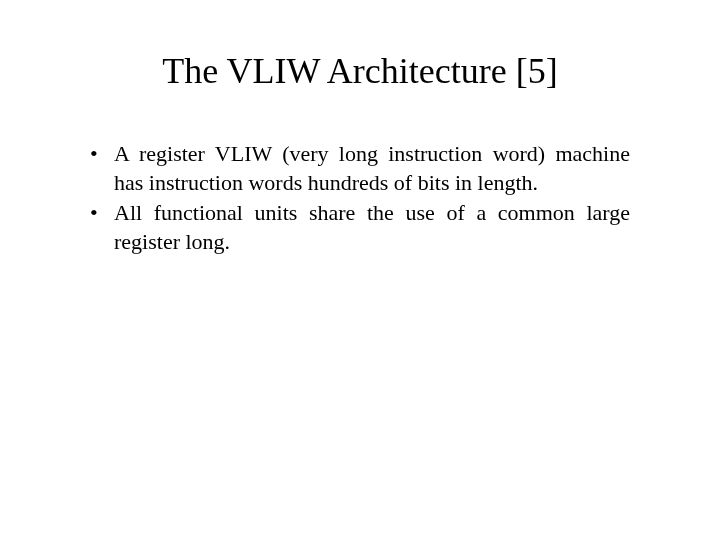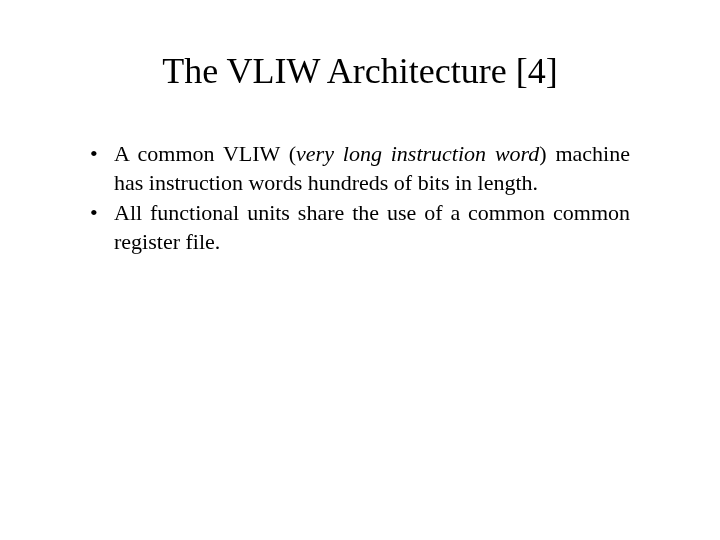--- a/index.html
+++ b/index.html
@@ -33,24 +33,23 @@
       padding-left: 24px;
       margin-bottom: 2px;
     }
     .bullets li::before {
       content: "•";
       position: absolute;
       left: 0;
       top: 0;
     }
     .italic {
-      font-style: italic;
     }
   </style>
 </head>
 <body>
 
-<h1 class="title">The VLIW Architecture [4]</h1>
+<h1 class="title">The VLIW Architecture [5]</h1>
 
 <ul class="bullets">
-  <li><span>A common VLIW (</span><span class="italic">very long instruction word</span><span>) machine has instruction words hundreds of bits in length.</span></li>
-  <li>All functional units share the use of a common common register file.</li>
+  <li><span>A register VLIW (</span><span class="italic">very long instruction word</span><span>) machine has instruction words hundreds of bits in length.</span></li>
+  <li>All functional units share the use of a common large register long.</li>
 </ul>
 
 </body></html>

